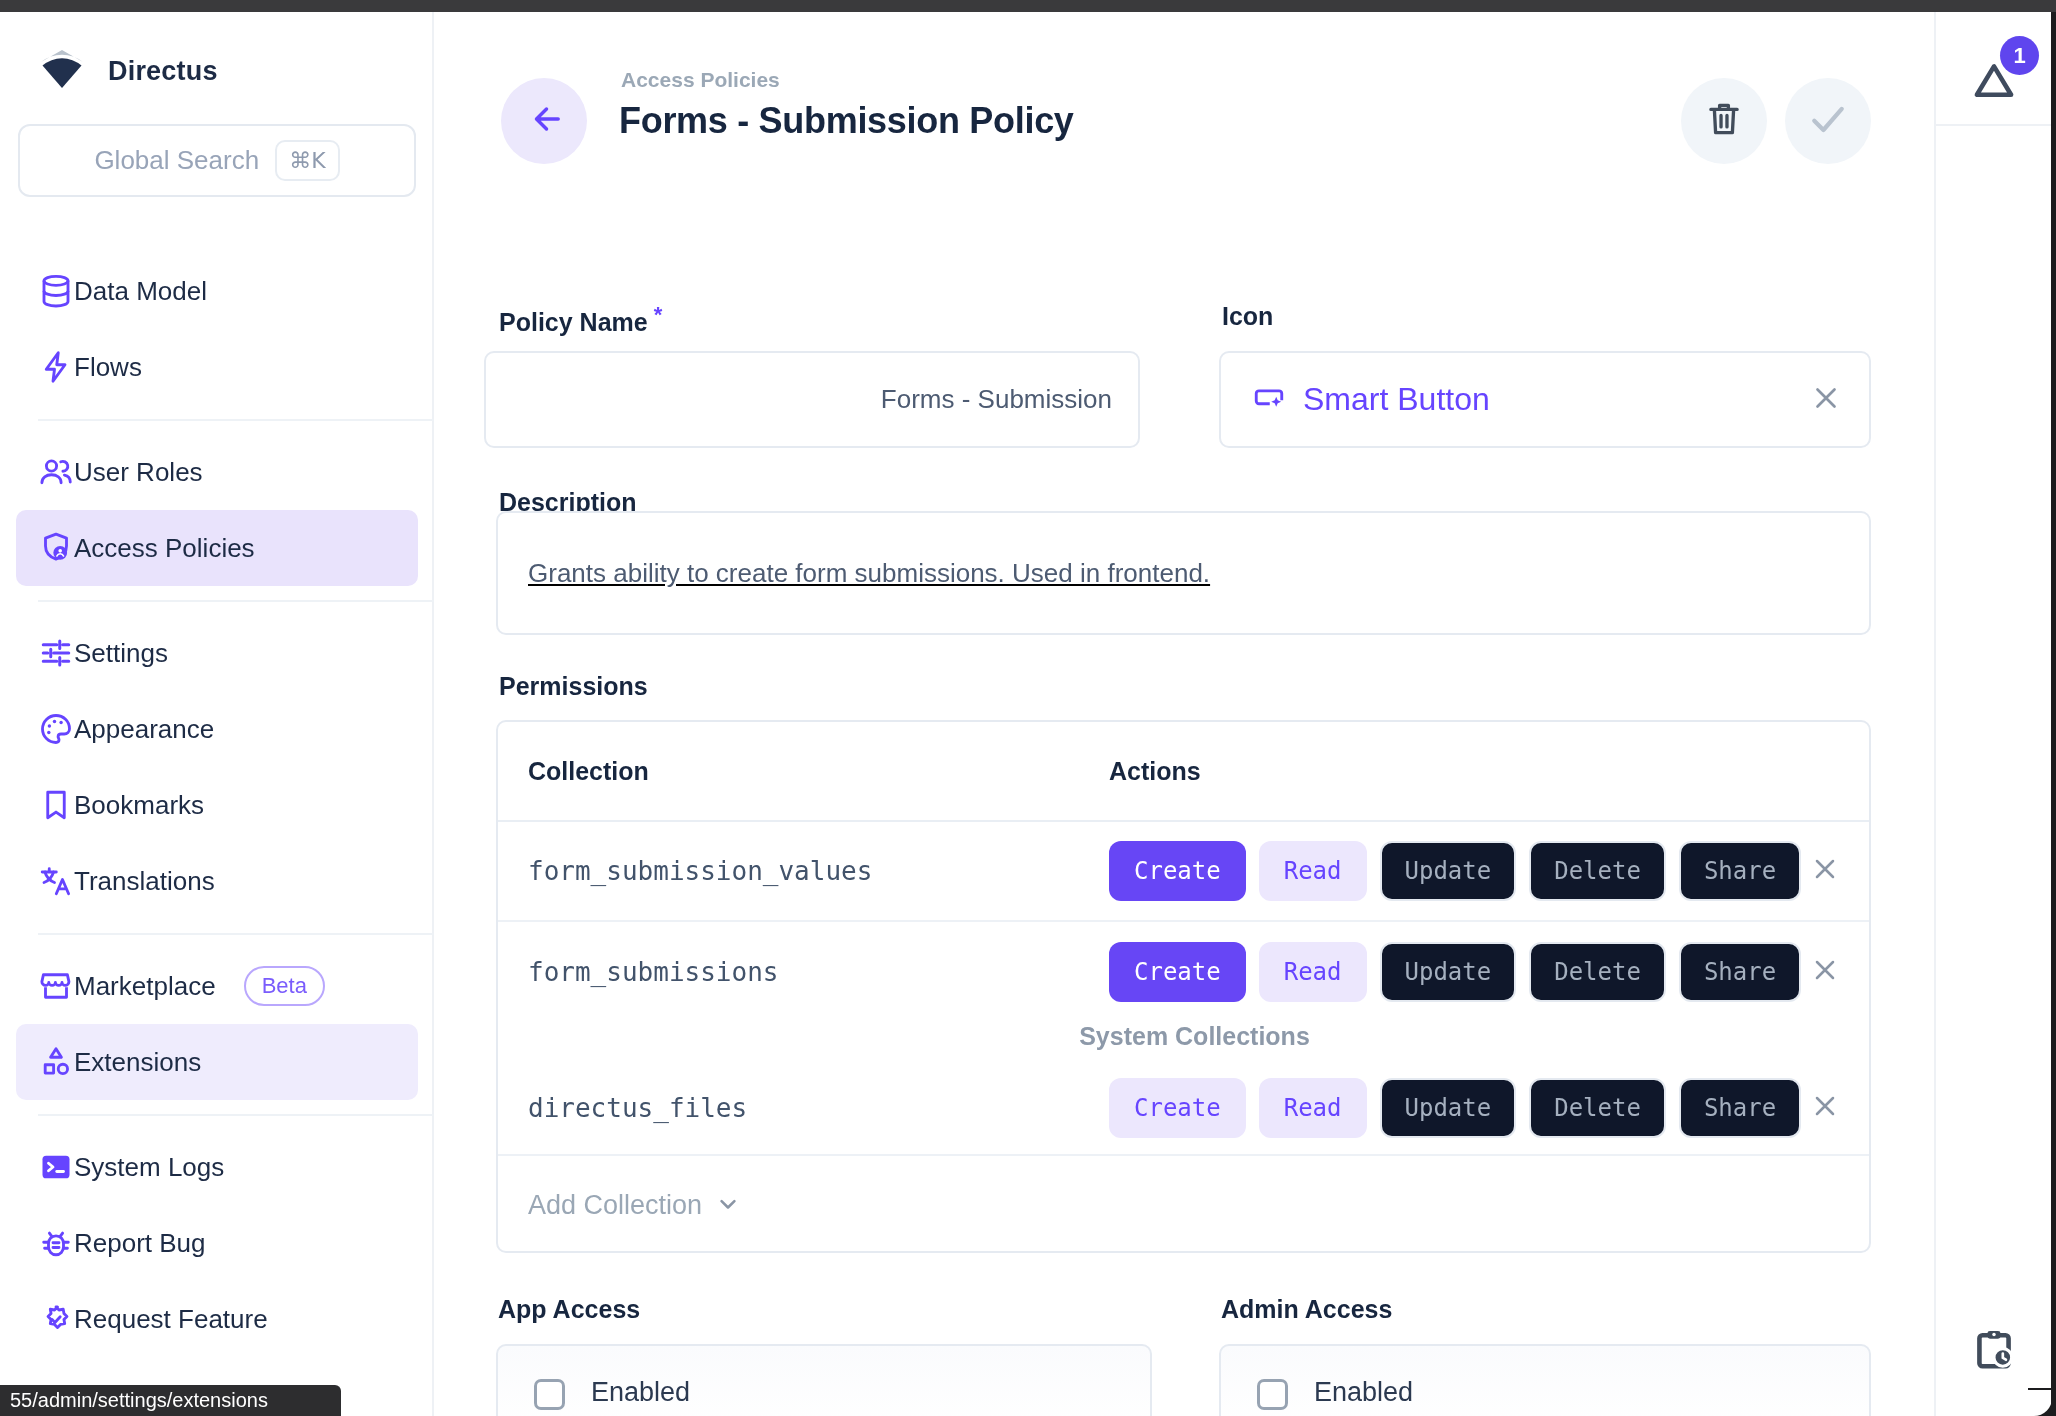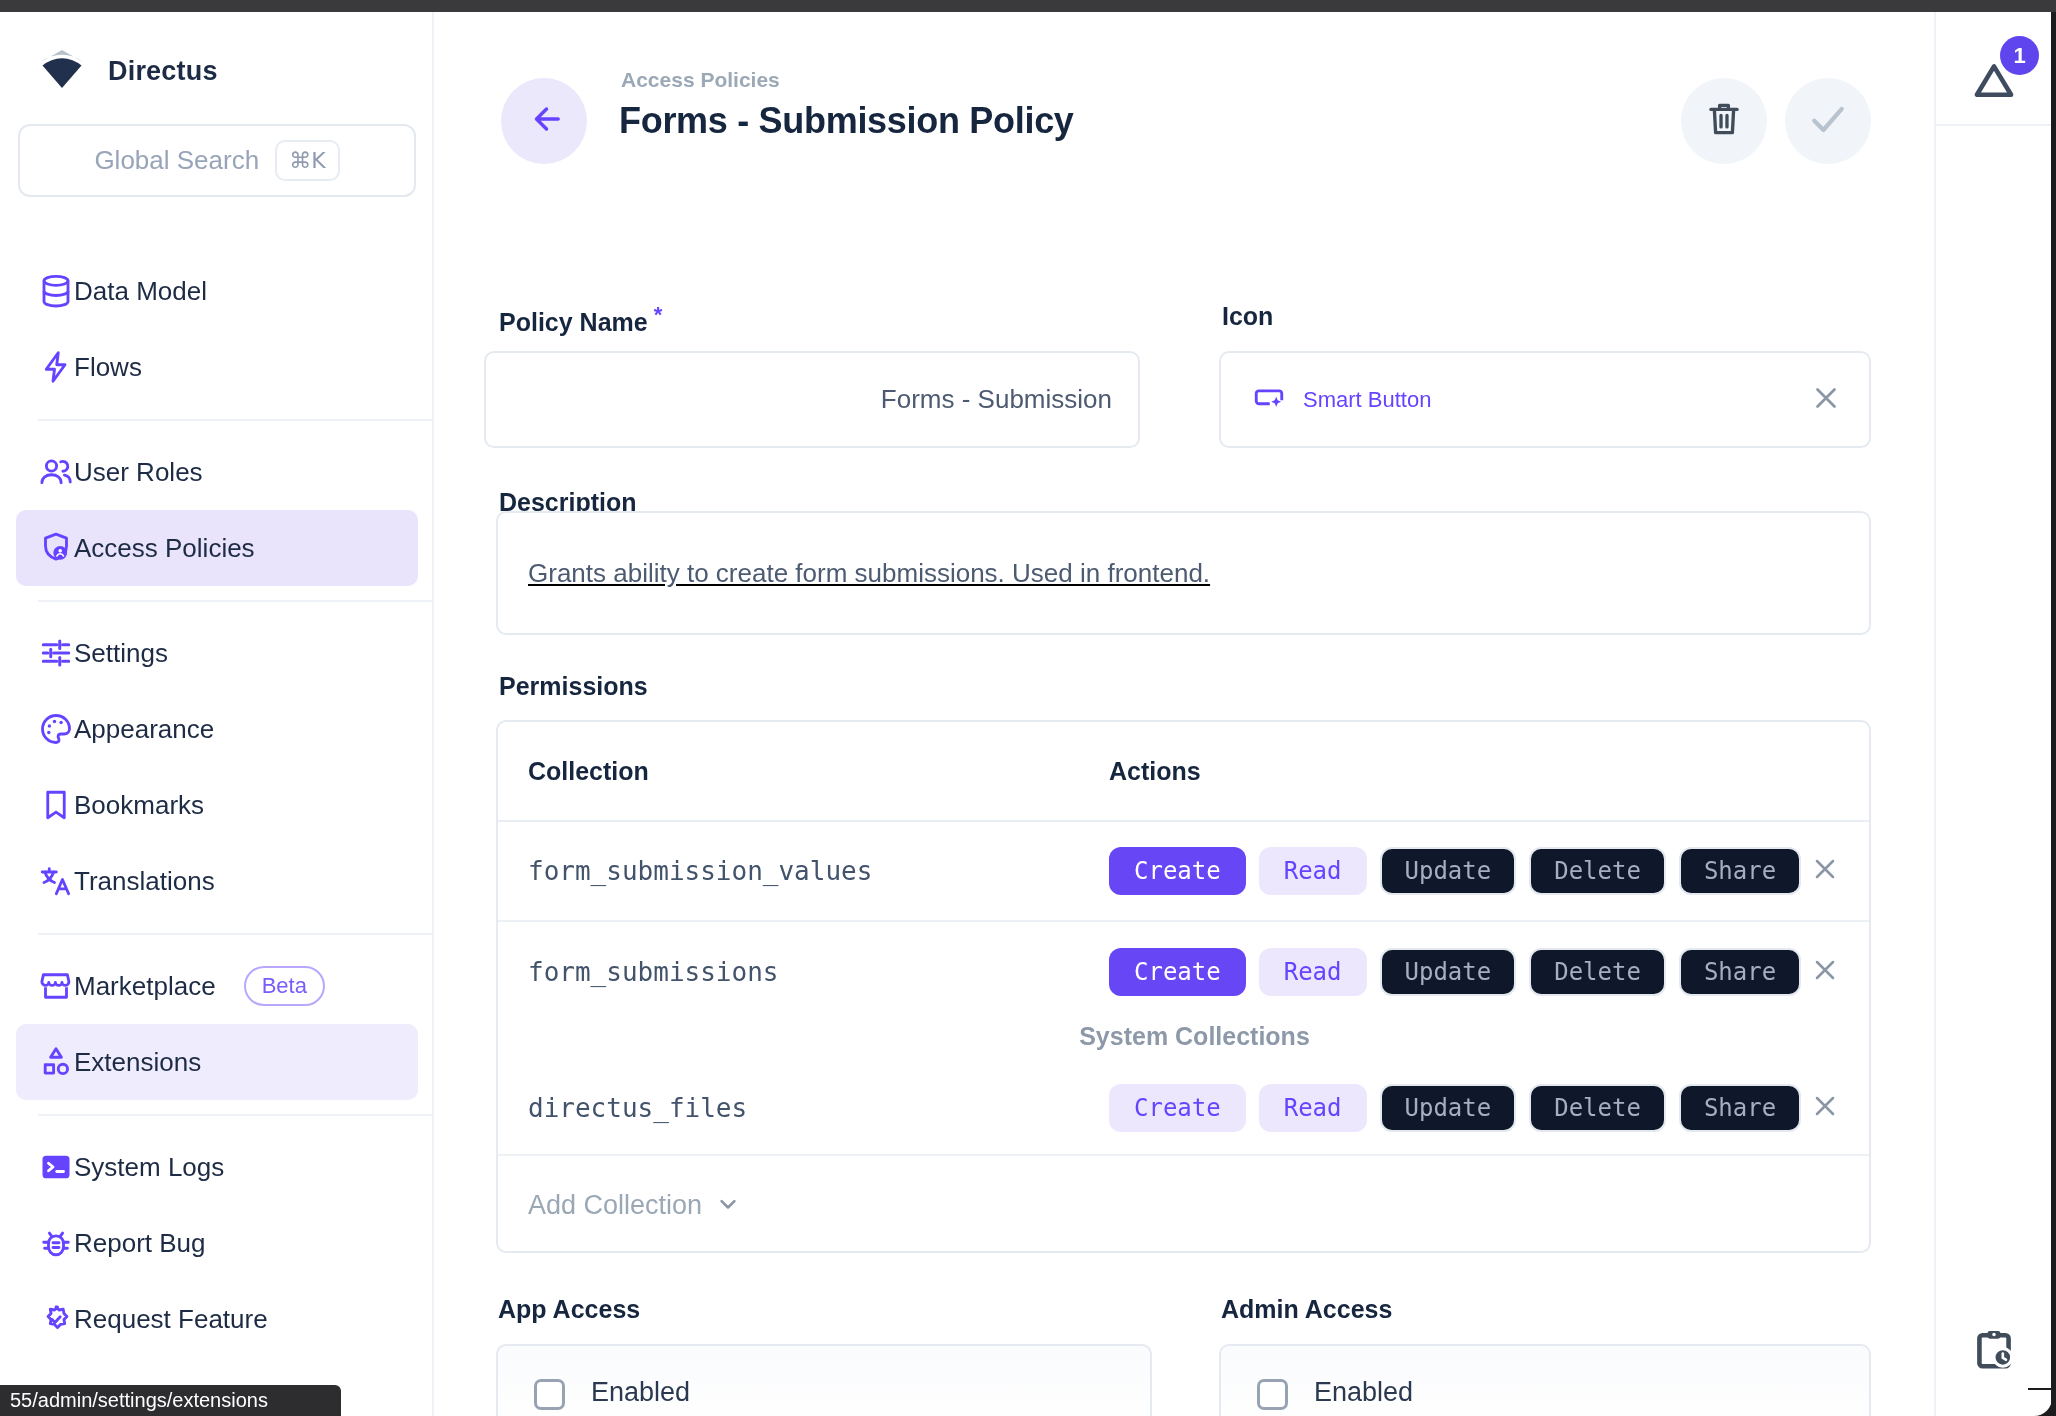--- a/index.html
+++ b/index.html
@@ -40,33 +40,33 @@
   .del-btn { left:1245px; top:66px; background:#f1f5f9; }
   .ok-btn { left:1349px; top:66px; background:#f1f5f9; }
   .breadcrumb { position:absolute; left:185px; top:56px; font-size:21px; font-weight:600; color:#9ba8b6; }
   .page-title { position:absolute; left:183px; top:88px; font-size:36px; font-weight:700; color:#17263f; letter-spacing:-.3px; }
 
   .field-label { position:absolute; font-size:25px; font-weight:700; color:#17263f; }
   .req { color:#6644ff; font-size:22px; vertical-align:super; margin-left:6px; }
   .input { position:absolute; height:97px; border:2px solid #e5eaf1; border-radius:10px; background:#fff;
     display:flex; align-items:center; padding:0 26px 0 30px; }
   .input .val { font-size:26px; color:#4d5b72; }
-  .icon-val { font-size:22px; color:#6644ff; font-weight:500; margin-left:16px; }
+  .icon-val { font-size:32px; color:#6644ff; font-weight:500; margin-left:16px; }
   .clear-x { margin-left:auto; cursor:pointer; }
 
   
   .perm-table { position:absolute; left:60px; top:708px; width:1375px; height:533px; border:2px solid #e5eaf1; border-radius:10px; background:#fff; }
   .pt-header { height:100px; border-bottom:2px solid #e9eef4; display:flex; align-items:center; padding-left:30px; }
   .pt-header .col-coll { font-size:25px; font-weight:700; color:#17263f; }
   .pt-header .col-act { position:absolute; left:611px; font-size:25px; font-weight:700; color:#17263f; }
   .pt-row { position:relative; display:flex; align-items:center; padding-left:30px; }
   .row-bb { border-bottom:2px solid #edf1f6; }
   .coll-name { font-family:"DejaVu Sans Mono","Liberation Mono",monospace; font-size:26px; color:#42536b; }
   .actions { position:absolute; left:611px; display:flex; align-items:center; gap:13px; }
-  .chip { font-family:"DejaVu Sans Mono","Liberation Mono",monospace; font-size:24px; height:48px; display:flex;
+  .chip { font-family:"DejaVu Sans Mono","Liberation Mono",monospace; font-size:24px; height:60px; display:flex;
     align-items:center; padding:0 23px; border-radius:12px; cursor:pointer; border:2px solid transparent; }
   .chip.filled { background:#6746f5; color:#ffffff; }
   .chip.soft { background:#ece7fd; color:#6644ff; }
   .chip.none { background:#0f172a; color:#a5b0bf; border-color:#e4e9f0; }
   .row-x { position:absolute; right:28px; top:50%; transform:translateY(-50%); cursor:pointer; }
   .group-row { height:40px; display:flex; align-items:center; padding:0 8px 0 30px;flex-direction:column; }
   .group-lbl { font-size:25px; font-weight:600; color:#8d99a9; white-space:nowrap; }
   .group-line { flex:1; height:2px; background:#e7ecf2; margin-left:20px; }
   .add-row { height:99px; display:flex; align-items:center; gap:12px; padding-left:30px; cursor:pointer; }
   .add-lbl { font-size:27px; color:#9aa7b5; }

